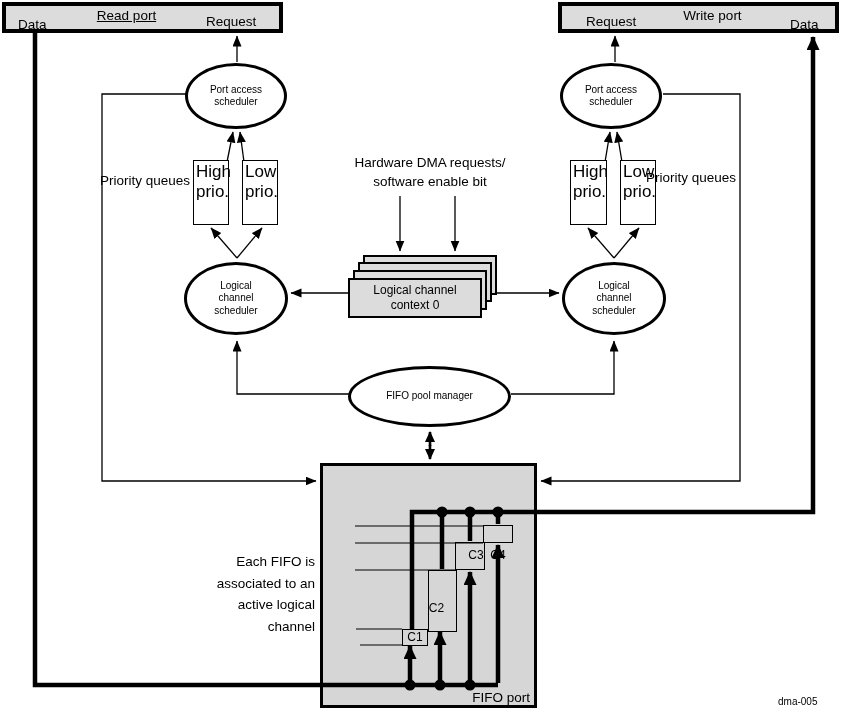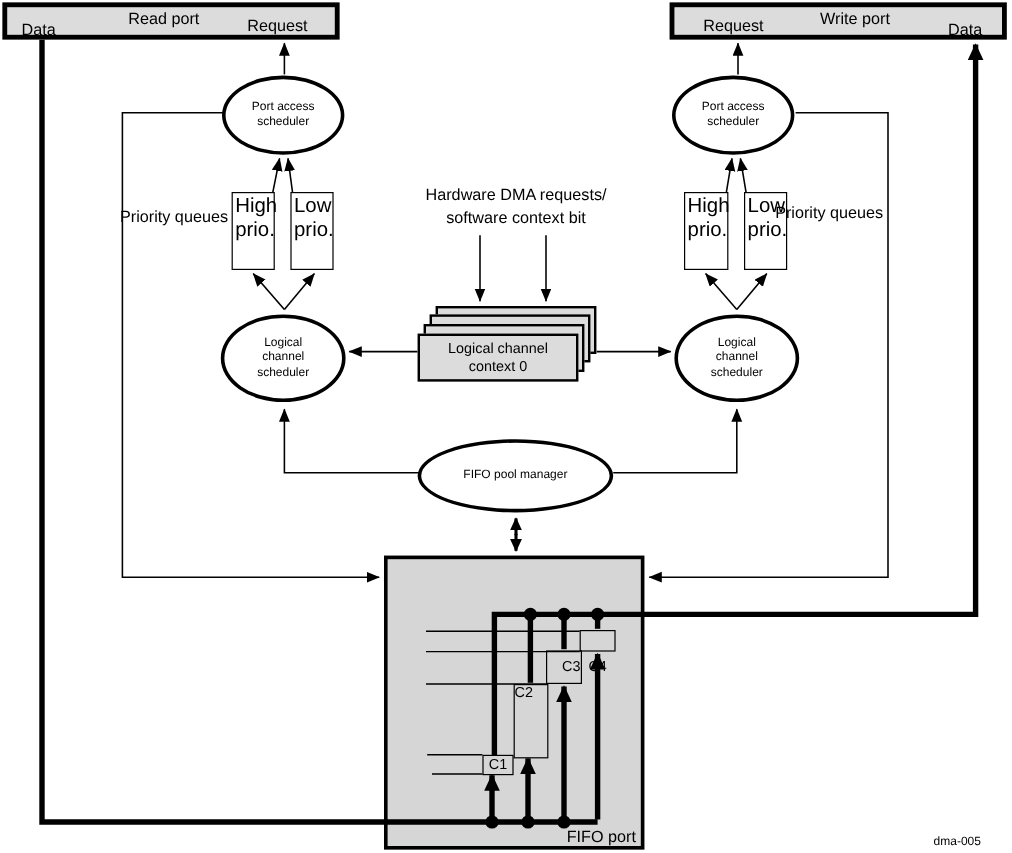--- a/index.html
+++ b/index.html
@@ -100,21 +100,21 @@
       <circle cx="442" cy="512" r="5.5"></circle>
         <circle cx="470" cy="512" r="5.5"></circle>
         <circle cx="498" cy="512" r="5.5"></circle>
       <circle cx="410" cy="685" r="5.5"></circle>
         <circle cx="440" cy="685" r="5.5"></circle>
         <circle cx="470" cy="685" r="5.5"></circle>
     </g>
   </svg>
 
   <div class="portbox" style="left:2px;top:2px;width:281px;height:31px;"></div>
-  <div class="lbl center" style="left:89px;top:7px;width:95px;">Read port</div>
+  <div class="lbl center" style="left:79px;top:7px;width:95px;text-decoration:underline;">Read port</div>
   <div class="lbl" style="left:18px;top:16px;">Data</div>
   <div class="lbl" style="left:206px;top:13px;">Request</div>
 
   <div class="portbox" style="left:558px;top:2px;width:281px;height:31px;"></div>
   <div class="lbl" style="left:586px;top:13px;">Request</div>
   <div class="lbl center" style="left:665px;top:7px;width:95px;">Write port</div>
   <div class="lbl" style="left:790px;top:16px;">Data</div>
 
   <div class="ell" style="left:185px;top:63px;width:102px;height:66px;">
     <span style="width:66px;">Port access scheduler</span>
@@ -132,35 +132,36 @@
     <span style="width:92px;">FIFO pool manager</span>
   </div>
 
   <div class="lbl center" style="left:98px;top:172px;width:94px;">Priority queues</div>
   <div class="queue" style="left:193px;top:160px;width:36px;height:65px;">High prio.</div>
   <div class="queue" style="left:242px;top:160px;width:36px;height:65px;">Low prio.</div>
   <div class="queue" style="left:570px;top:160px;width:37px;height:65px;">High prio.</div>
   <div class="queue" style="left:620px;top:160px;width:36px;height:65px;">Low prio.</div>
   <div class="lbl center" style="left:644px;top:169px;width:94px;">Priority queues</div>
 
-  <div class="lbl center" style="left:337px;top:154px;width:186px;">Hardware DMA requests/ software context bit</div>
+  <div class="lbl center" style="left:337px;top:154px;width:186px;">Hardware DMA requests/ software enable bit</div>
 
   <div class="ctx" style="left:363px;top:255px;width:134px;height:40px;"></div>
   <div class="ctx" style="left:358px;top:262px;width:134px;height:40px;"></div>
   <div class="ctx" style="left:353px;top:270px;width:134px;height:40px;"></div>
   <div class="ctx front" style="left:348px;top:278px;width:134px;height:40px;">
     <span style="width:120px;">Logical channel context 0</span>
   </div>
 
+  <div class="lbl right" style="left:203px;top:551px;width:112px;line-height:1.6;">Each FIFO is associated to an active logical channel</div>
   <div class="lbl right" style="left:420px;top:689px;width:110px;">FIFO port</div>
 
   <div class="cbox" style="left:402px;top:629px;width:26px;height:17px;"></div>
   <div class="cbox" style="left:428px;top:570px;width:29px;height:62px;"></div>
   <div class="cbox" style="left:455px;top:542px;width:30px;height:28px;"></div>
   <div class="cbox" style="left:483px;top:525px;width:30px;height:18px;"></div>
   <div class="clbl" style="left:402px;top:631px;width:26px;">C1</div>
-  <div class="clbl" style="left:428px;top:571px;width:17px;">C2</div>
+  <div class="clbl" style="left:428px;top:602px;width:17px;">C2</div>
   <div class="clbl" style="left:455px;top:549px;width:42px;">C3</div>
   <div class="clbl" style="left:483px;top:527px;width:30px;margin-top:22px;">C4</div>
 
   <div class="lbl tiny" style="left:778px;top:695px;">dma-005</div>
 
 </div>
 
 </body></html>

